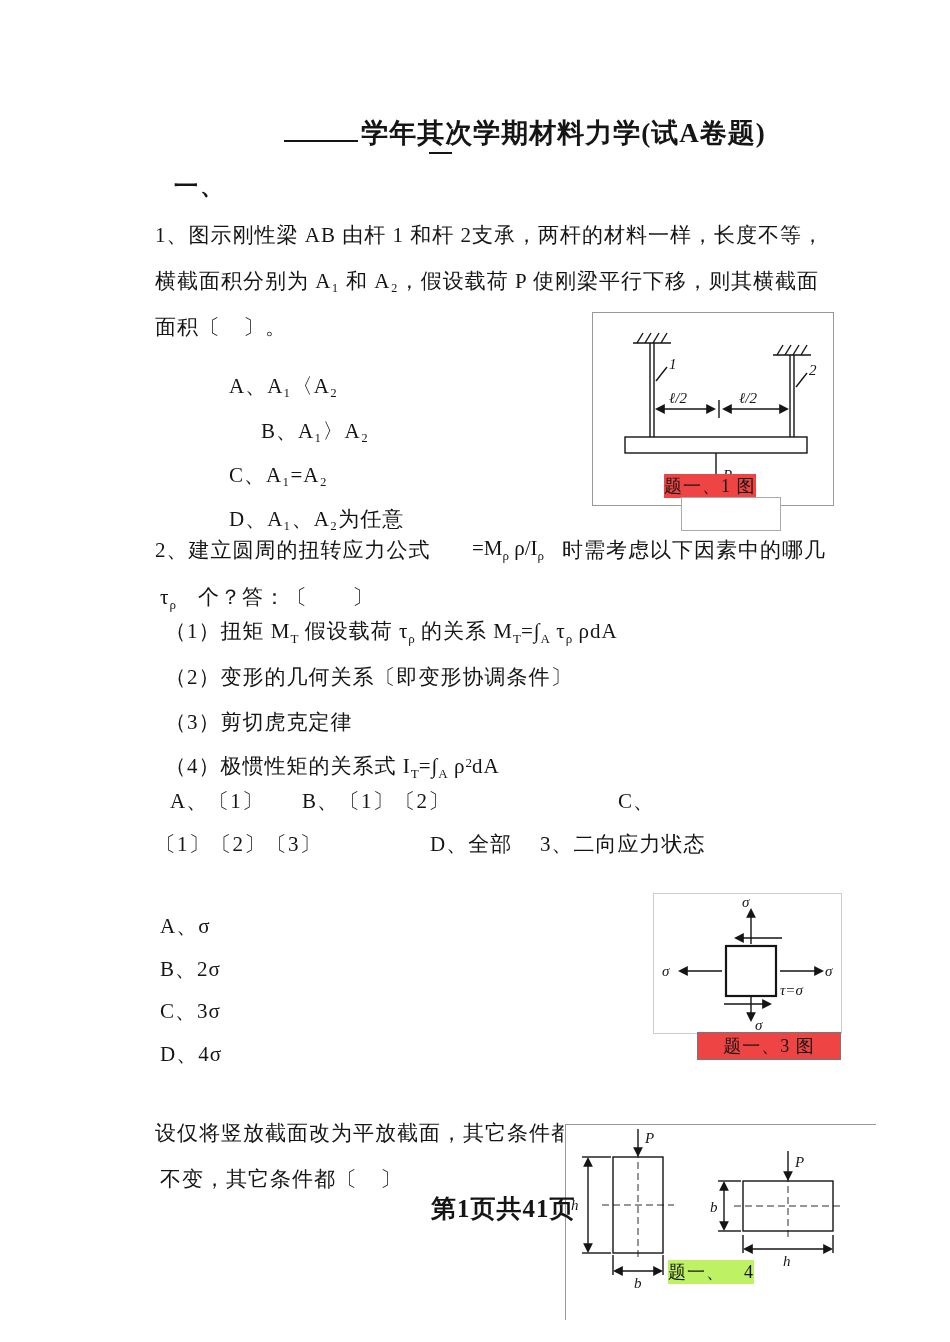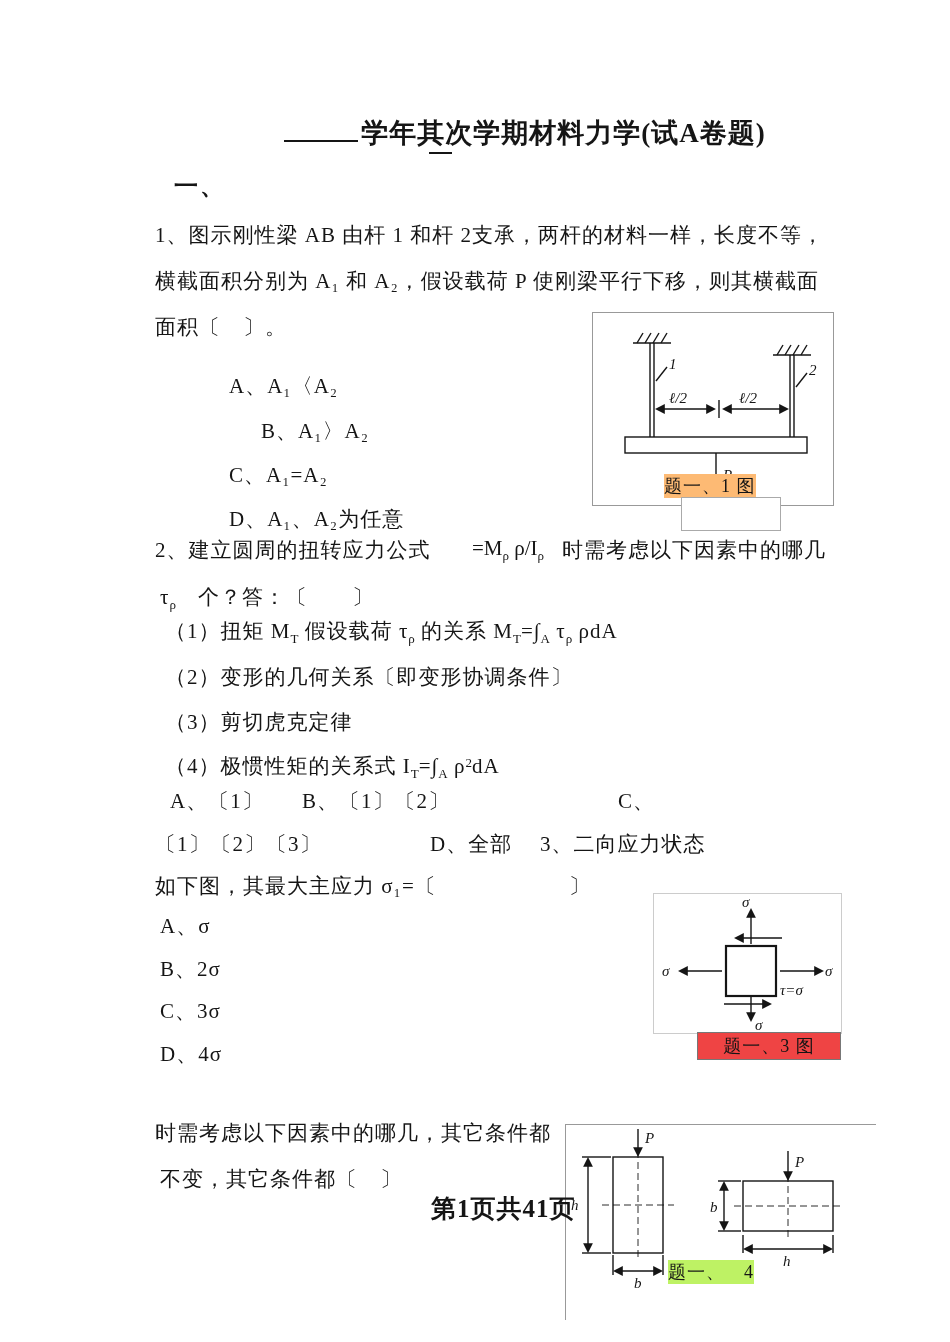--- a/index.html
+++ b/index.html
@@ -86,41 +86,40 @@
       <text x="146" y="90">ℓ/2</text>
       <g>
         <rect class="s" x="32" y="124" width="182" height="16" fill="#fff"></rect>
       </g>
       <g>
         <line class="s" x1="123" y1="140" x2="123" y2="174" marker-end="url(#ar1)"></line>
       </g>
       <text x="130" y="167">P</text>
     </svg>
   </div>
-  <div class="abs caption" style="left:664px;top:474px;background:#fdba74;">题一、1 图</div>
+  <div class="abs caption" style="left:664px;top:474px;background:#ef4444;">题一、1 图</div>
   <div class="abs whitebox" style="left:681px;top:497px;width:98px;height:32px;"></div>
 
   <div class="abs t" style="top:536px;left:155px;">2、建立圆周的扭转应力公式</div>
   <div class="abs t" style="top:536px;left:472px;letter-spacing:0;"><span>=M</span><sub>ρ</sub><span> ρ/I</span><sub>ρ</sub></div>
   <div class="abs t" style="top:536px;left:562px;">时需考虑以下因素中的哪几</div>
   <div class="abs t" style="top:583px;left:160px;"><span>τ</span><sub>ρ</sub><span>　个？答：〔　　〕</span></div>
 
   <div class="abs t" style="top:617px;left:165px;"><span>（1）扭矩 M</span><sub>T</sub><span> 假设载荷 τ</span><sub>ρ</sub><span> 的关系 M</span><sub>T</sub><span>=∫</span><sub>A</sub><span> τ</span><sub>ρ</sub><span> ρdA</span></div>
   <div class="abs t" style="top:663px;left:165px;">（2）变形的几何关系〔即变形协调条件〕</div>
   <div class="abs t" style="top:708px;left:165px;">（3）剪切虎克定律</div>
   <div class="abs t" style="top:752px;left:165px;"><span>（4）极惯性矩的关系式 I</span><sub>T</sub><span>=∫</span><sub>A</sub><span> ρ</span><sup>2</sup><span>dA</span></div>
 
   <div class="abs t" style="top:787px;left:170px;">A、〔1〕</div>
   <div class="abs t" style="top:787px;left:302px;">B、〔1〕〔2〕</div>
   <div class="abs t" style="top:787px;left:618px;">C、</div>
   <div class="abs t" style="top:830px;left:155px;">〔1〕〔2〕〔3〕</div>
   <div class="abs t" style="top:830px;left:430px;">D、全部</div>
 
   <div class="abs t" style="top:830px;left:540px;">3、二向应力状态</div>
-  <div class="abs t" style="top:872px;left:155px;">如下图，其最大主应力 σ₁=〔　　　　　　〕</div>
 
   <div class="abs t" style="top:912px;left:160px;">A、σ</div>
   <div class="abs t" style="top:955px;left:160px;">B、2σ</div>
   <div class="abs t" style="top:997px;left:160px;">C、3σ</div>
   <div class="abs t" style="top:1040px;left:160px;">D、4σ</div>
 
   <div class="abs fig" style="left:653px;top:893px;width:187px;height:139px;border:1px solid #ccc;">
     <svg width="187" height="139" viewBox="0 0 187 139">
       <defs>
         <marker id="ar3" viewBox="0 0 10 10" refX="8" refY="5" markerWidth="7" markerHeight="7" orient="auto-start-reverse">
@@ -140,21 +139,21 @@
       </g>
       <text x="88" y="13">σ</text>
       <text x="8" y="82">σ</text>
       <text x="171" y="82">σ</text>
       <text x="101" y="136">σ</text>
       <text x="126" y="101">τ=σ</text>
     </svg>
   </div>
   <div class="abs caption capbox" style="left:697px;top:1032px;width:142px;height:26px;background:#ef4444;">题一、3 图</div>
 
-  <div class="abs t" style="top:1119px;left:155px;">时需考虑以下因素中的哪几，其它条件都</div>
+  <div class="abs t" style="top:1119px;left:155px;">设仅将竖放截面改为平放截面，其它条件都</div>
   <div class="abs t" style="top:1165px;left:160px;">不变，其它条件都〔　〕</div>
 
   <div class="abs fig" style="left:565px;top:1124px;width:310px;height:195px;border-left:1px solid #999;border-top:1px solid #999;">
     <svg width="310" height="195" viewBox="0 0 310 195">
       <defs>
         <marker id="ar4" viewBox="0 0 10 10" refX="8" refY="5" markerWidth="7" markerHeight="7" orient="auto-start-reverse">
           <path d="M0,0L10,5L0,10z" fill="#151515"></path>
         </marker>
       </defs>
 

